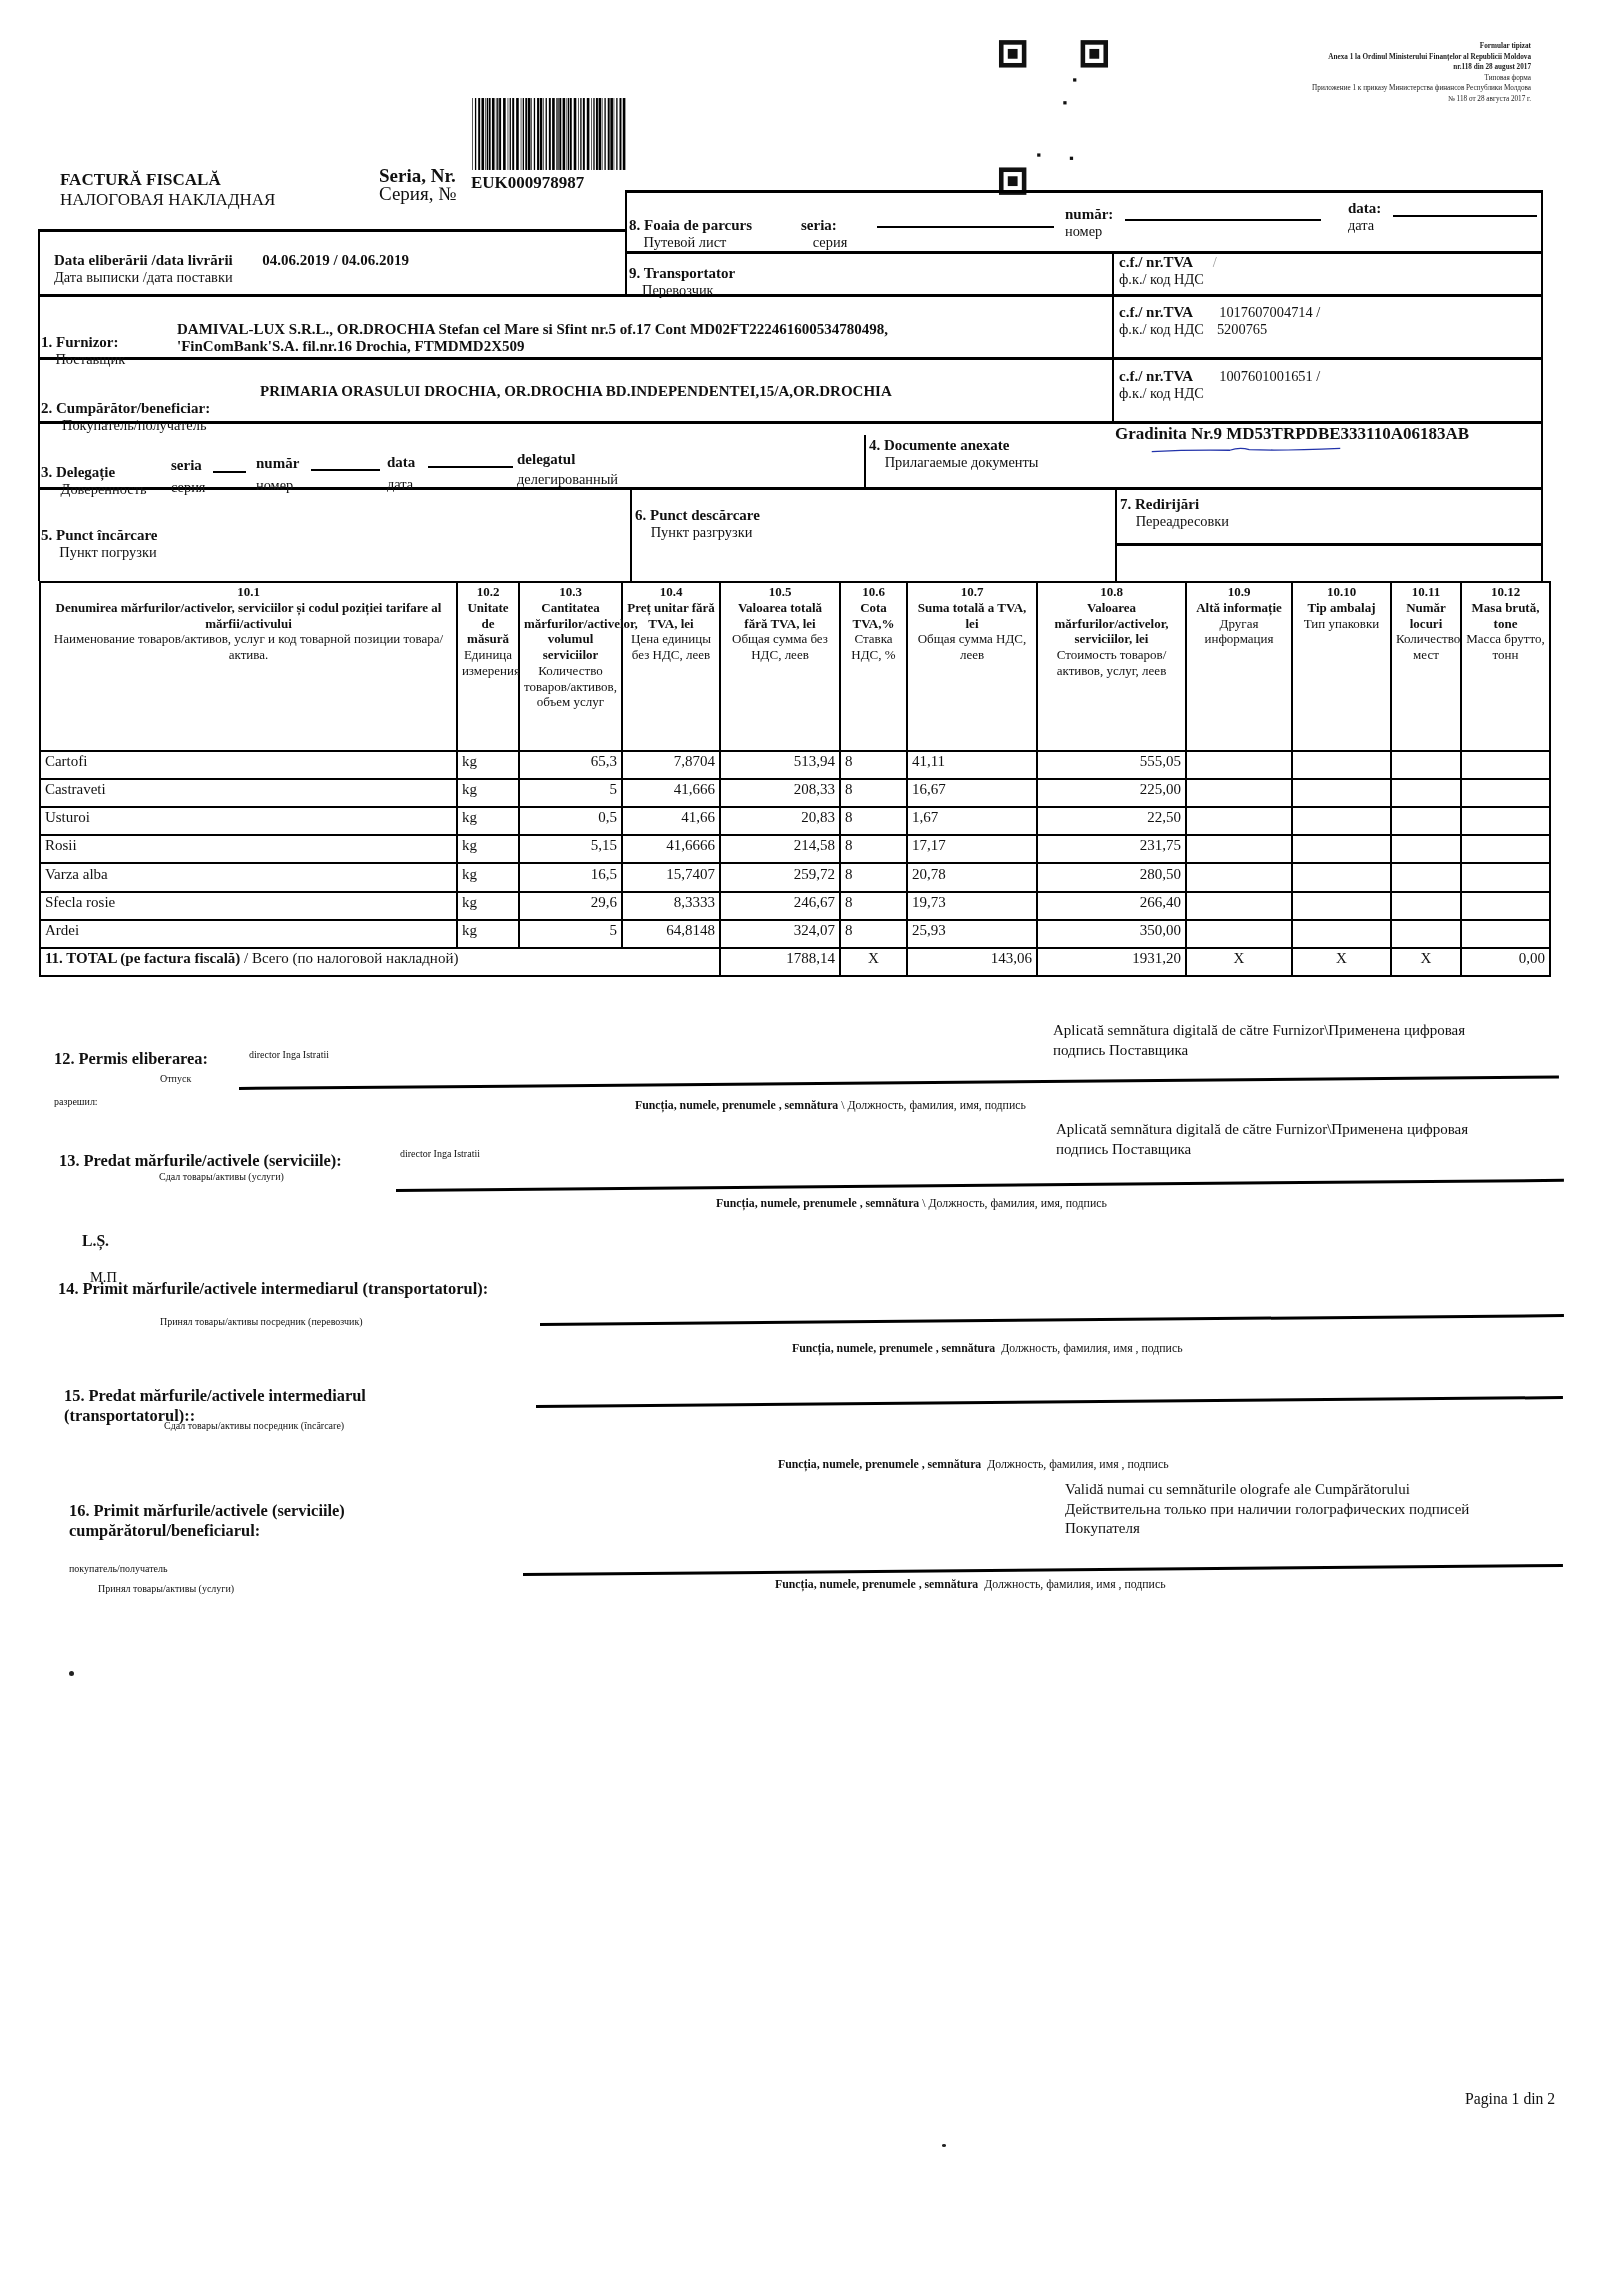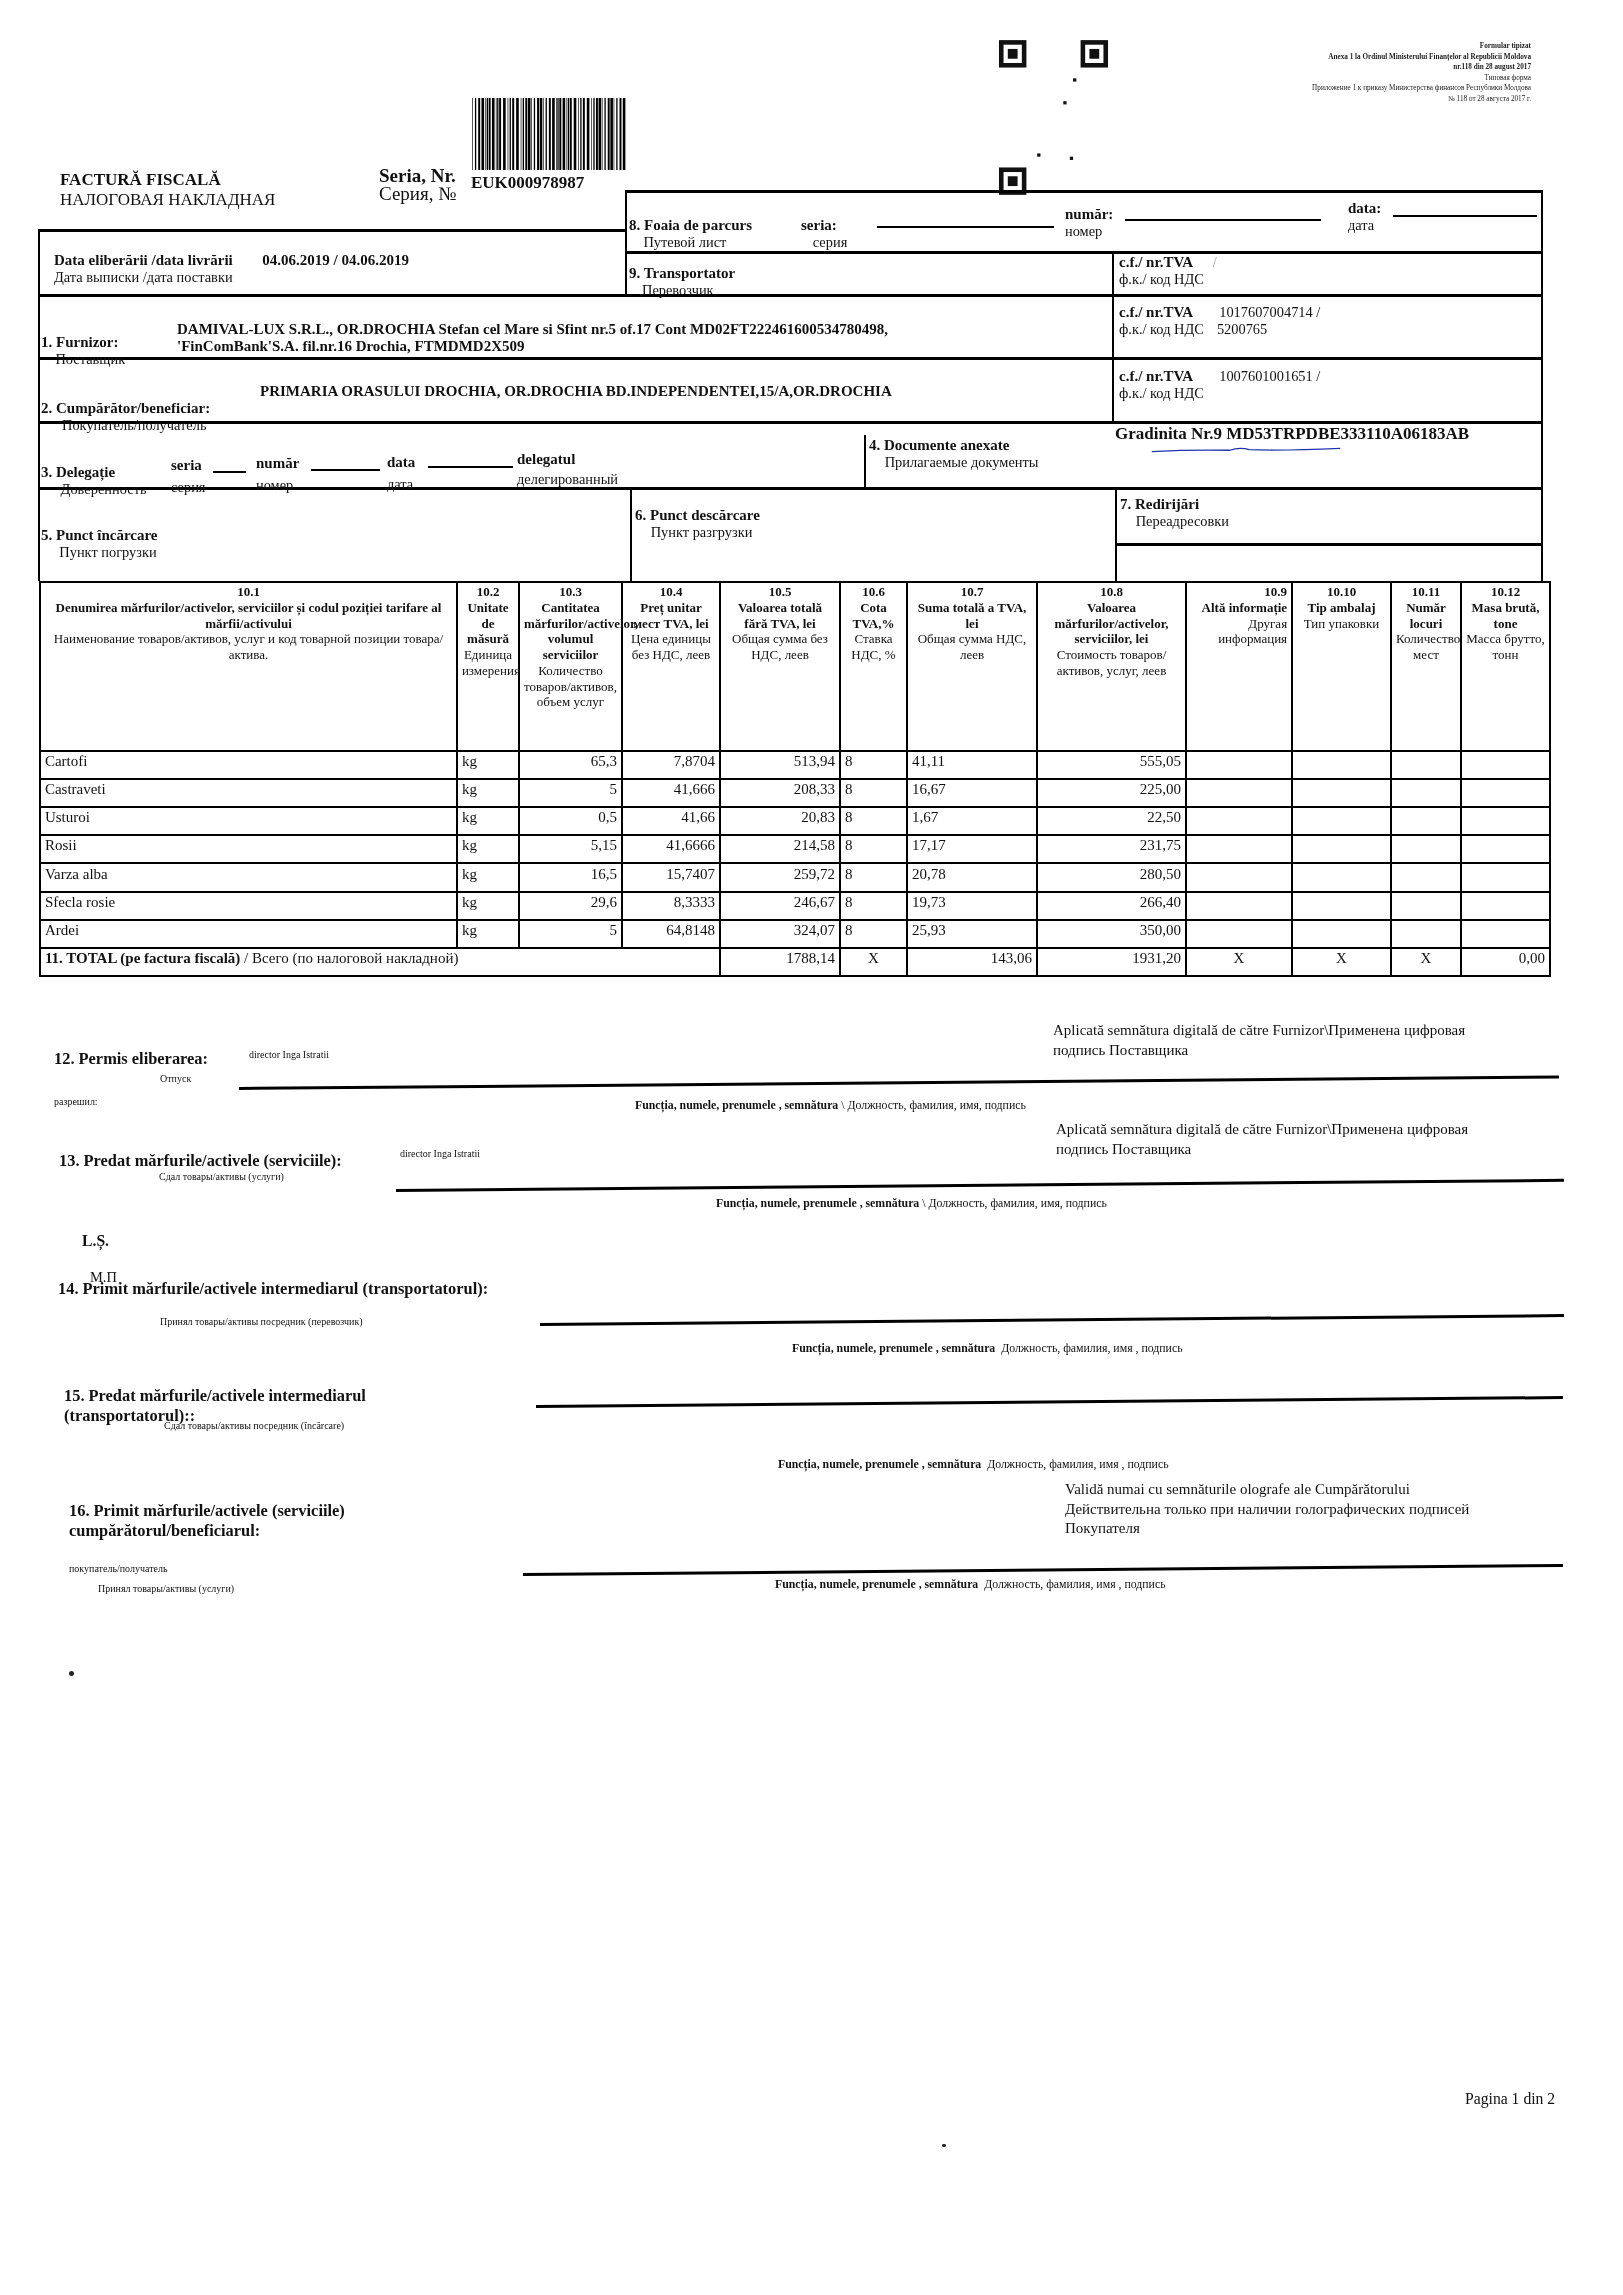--- a/index.html
+++ b/index.html
@@ -283,26 +283,26 @@
     <col style="width:106px">
       <col style="width:99px">
       <col style="width:70px">
       <col style="width:89px">
   </colgroup>
   <thead>
     <tr id="header-row">
         <th style="height: 164px;"><span class="hb">10.1</span><span class="hb">Denumirea mărfurilor/activelor, serviciilor și codul poziției tarifare  al mărfii/activului</span><span>Наименование товаров/активов, услуг и код товарной позиции товара/актива.</span></th>
         <th style="height: 164px;"><span class="hb">10.2</span><span class="hb">Unitate de măsură</span><span>Единица измерения</span></th>
         <th style="height: 164px;"><span class="hb">10.3</span><span class="hb">Cantitatea mărfurilor/activelor, volumul serviciilor</span><span>Количество товаров/активов, объем услуг</span></th>
-        <th style="height: 164px;"><span class="hb">10.4</span><span class="hb">Preț unitar мест TVA, lei</span><span>Цена единицы без НДС, леев</span></th>
+        <th style="height: 164px;"><span class="hb">10.4</span><span class="hb">Preț unitar fără TVA, lei</span><span>Цена единицы без НДС, леев</span></th>
         <th style="height: 164px;"><span class="hb">10.5</span><span class="hb">Valoarea totală fără TVA, lei</span><span>Общая сумма без НДС, леев</span></th>
         <th style="height: 164px;"><span class="hb">10.6</span><span class="hb">Cota TVA,%</span><span>Ставка НДС, %</span></th>
         <th style="height: 164px;"><span class="hb">10.7</span><span class="hb">Suma totală a TVA, lei</span><span>Общая сумма НДС, леев</span></th>
         <th style="height: 164px;"><span class="hb">10.8</span><span class="hb">Valoarea mărfurilor/activelor, serviciilor, lei</span><span>Стоимость товаров/активов, услуг, леев</span></th>
-        <th style="height: 164px; text-align: right;"><span class="hb">10.9</span><span class="hb">Altă informație</span><span>Другая информация</span></th>
+        <th style="height: 164px;"><span class="hb">10.9</span><span class="hb">Altă informație</span><span>Другая информация</span></th>
         <th style="height: 164px;"><span class="hb">10.10</span><span class="hb">Tip ambalaj</span><span>Тип упаковки</span></th>
         <th style="height: 164px;"><span class="hb">10.11</span><span class="hb">Număr locuri</span><span>Количество мест</span></th>
         <th style="height: 164px;"><span class="hb">10.12</span><span class="hb">Masa brută, tone</span><span>Масса брутто, тонн</span></th>
       </tr>
   </thead>
   <tbody id="items-body">
       <tr>
         <td class="lft">Cartofi</td>
         <td class="lft">kg</td>
         <td class="num">65,3</td>

